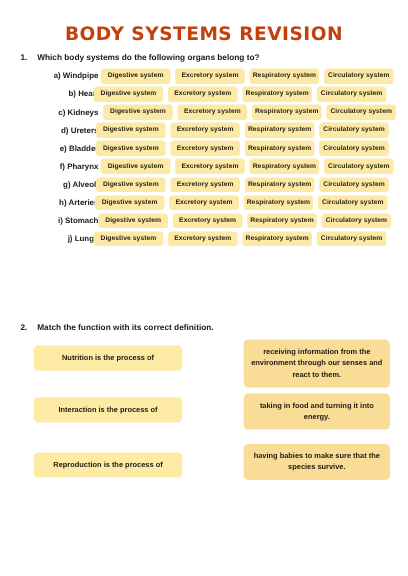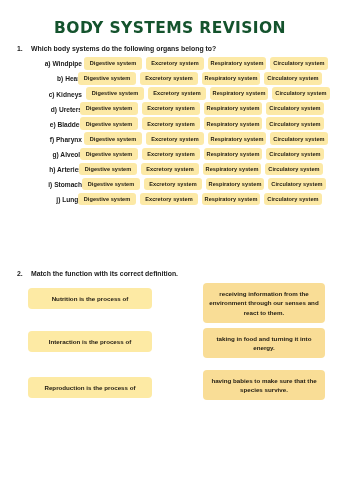--- a/index.html
+++ b/index.html
@@ -24,21 +24,21 @@
   
   .worksheet-title {
     position: absolute;
     top: 19px;
     left: 0;
     width: 340px;
     text-align: center;
     font-size: 15.5px;
     font-weight: bold;
     letter-spacing: 0.4px;
-    color: #14532d;
+    color: #c2410c;
     font-family: "DejaVu Sans", sans-serif;
   }
 
   
   .section-heading {
     position: absolute;
     font-size: 6.9px;
     font-weight: bold;
     color: #1a1a1a;
     white-space: nowrap;

